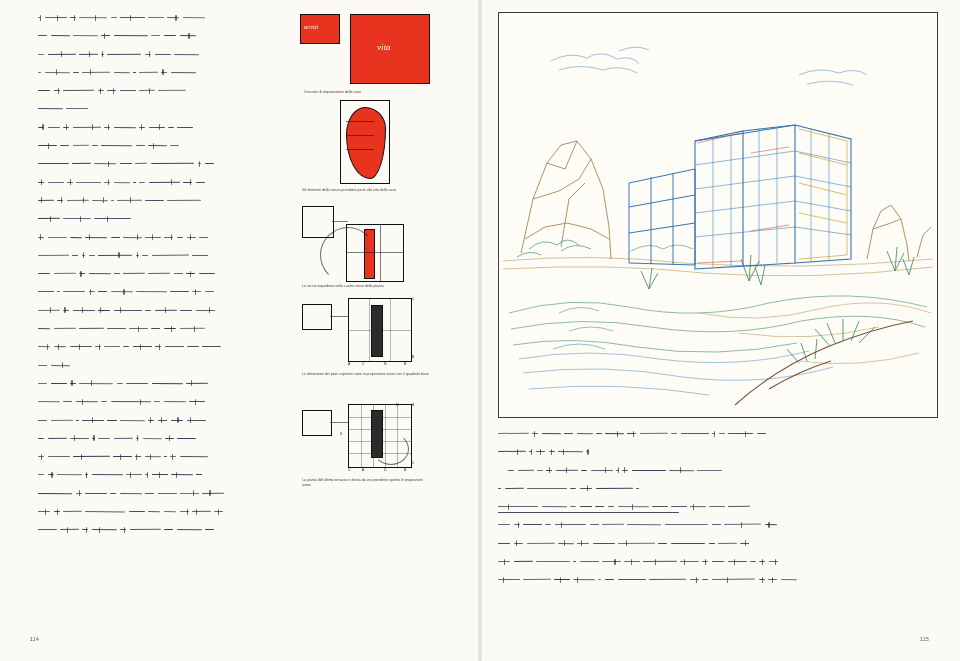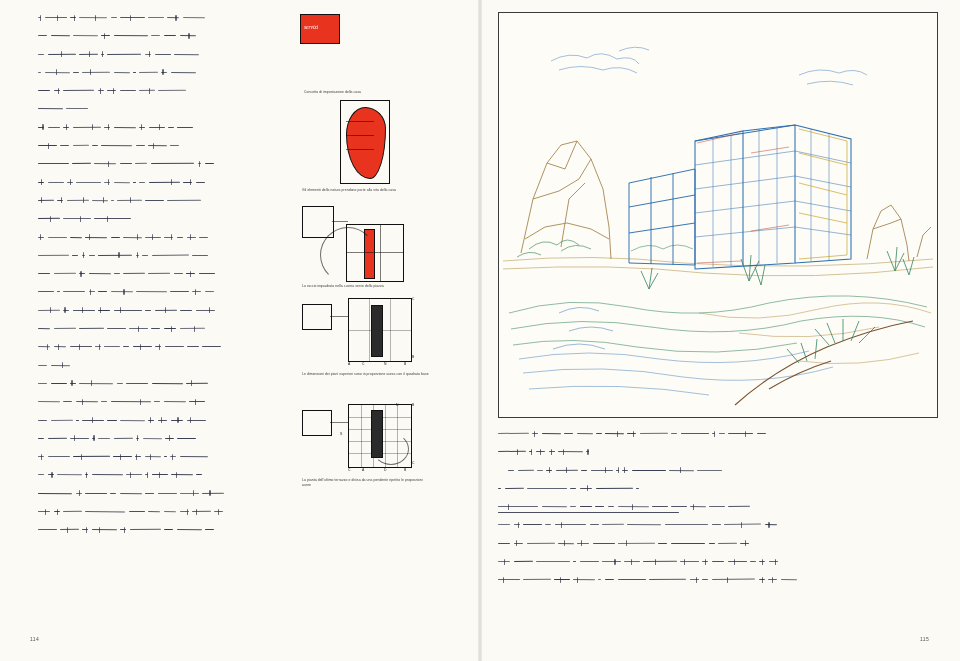--- a/index.html
+++ b/index.html
@@ -658,20 +658,23 @@
         <i style="left: 166.8px; width: 9.3px; transform: rotate(-0.18deg); opacity: 0.92;"></i>
       </div>
     </div>
 
   <div class="fig-col">
 
     <div class="fig">
       <div class="f1">
         <div class="red-card small">
           <span class="red-label-servizi">servizi</span>
+        </div>
+        <div class="red-card big">
+          <span class="red-label-vita">vita</span>
         </div>
       </div>
       <div class="fig-caption" style="width:120px;margin-left:4px;">Concetto di impostazione della casa</div>
     </div>
 
     <div class="fig" style="height:100px;">
       <div class="f2-frame">
         <div class="blob"></div>
         <div class="blob-line" style="top:20px;"></div>
         <div class="blob-line" style="top:34px;"></div>

